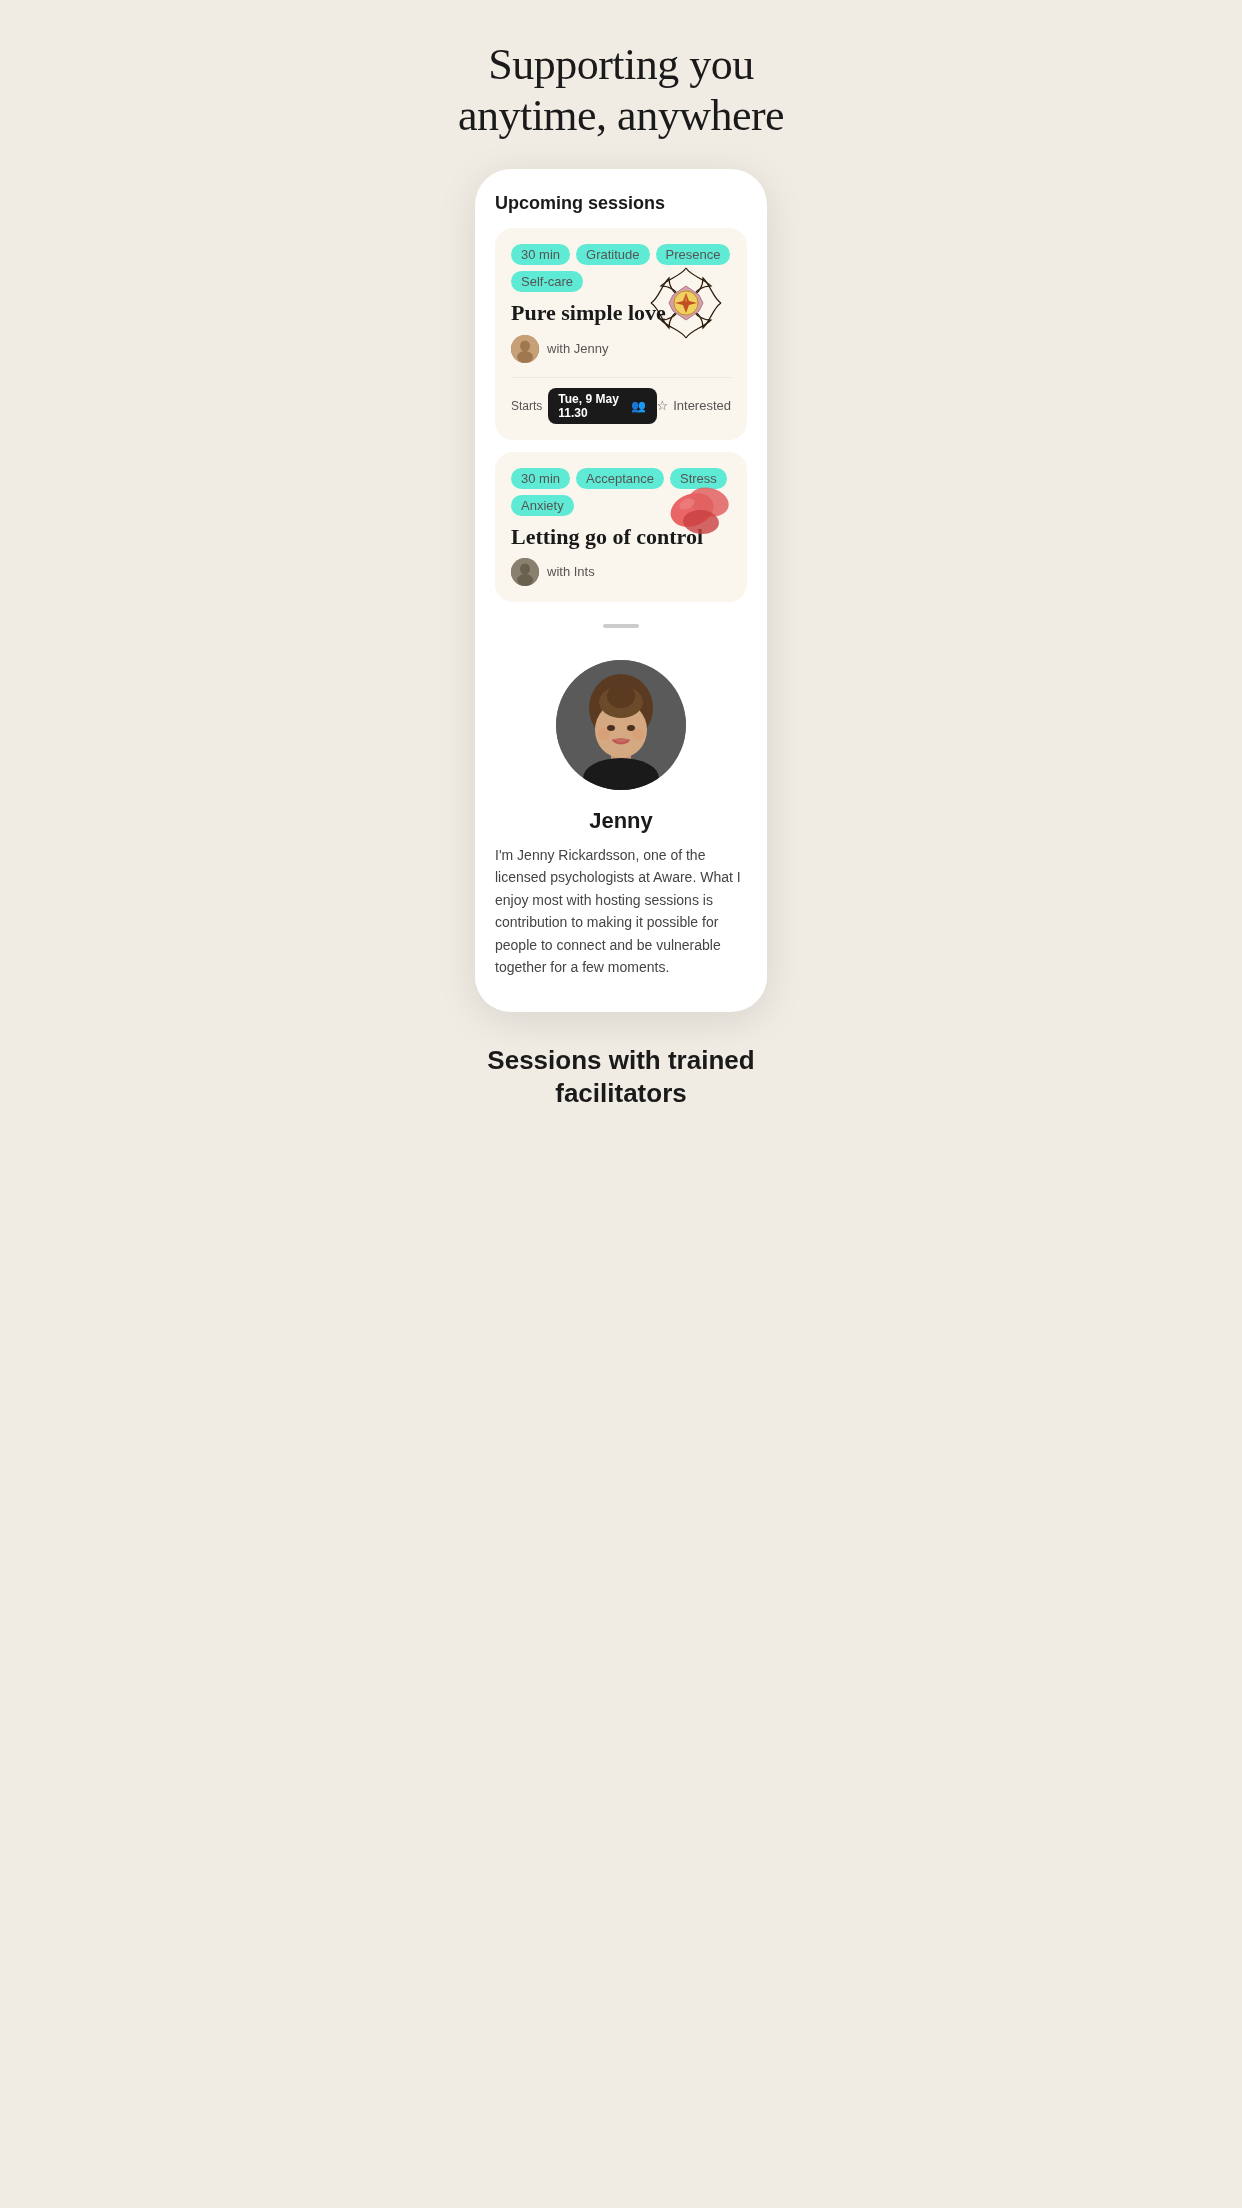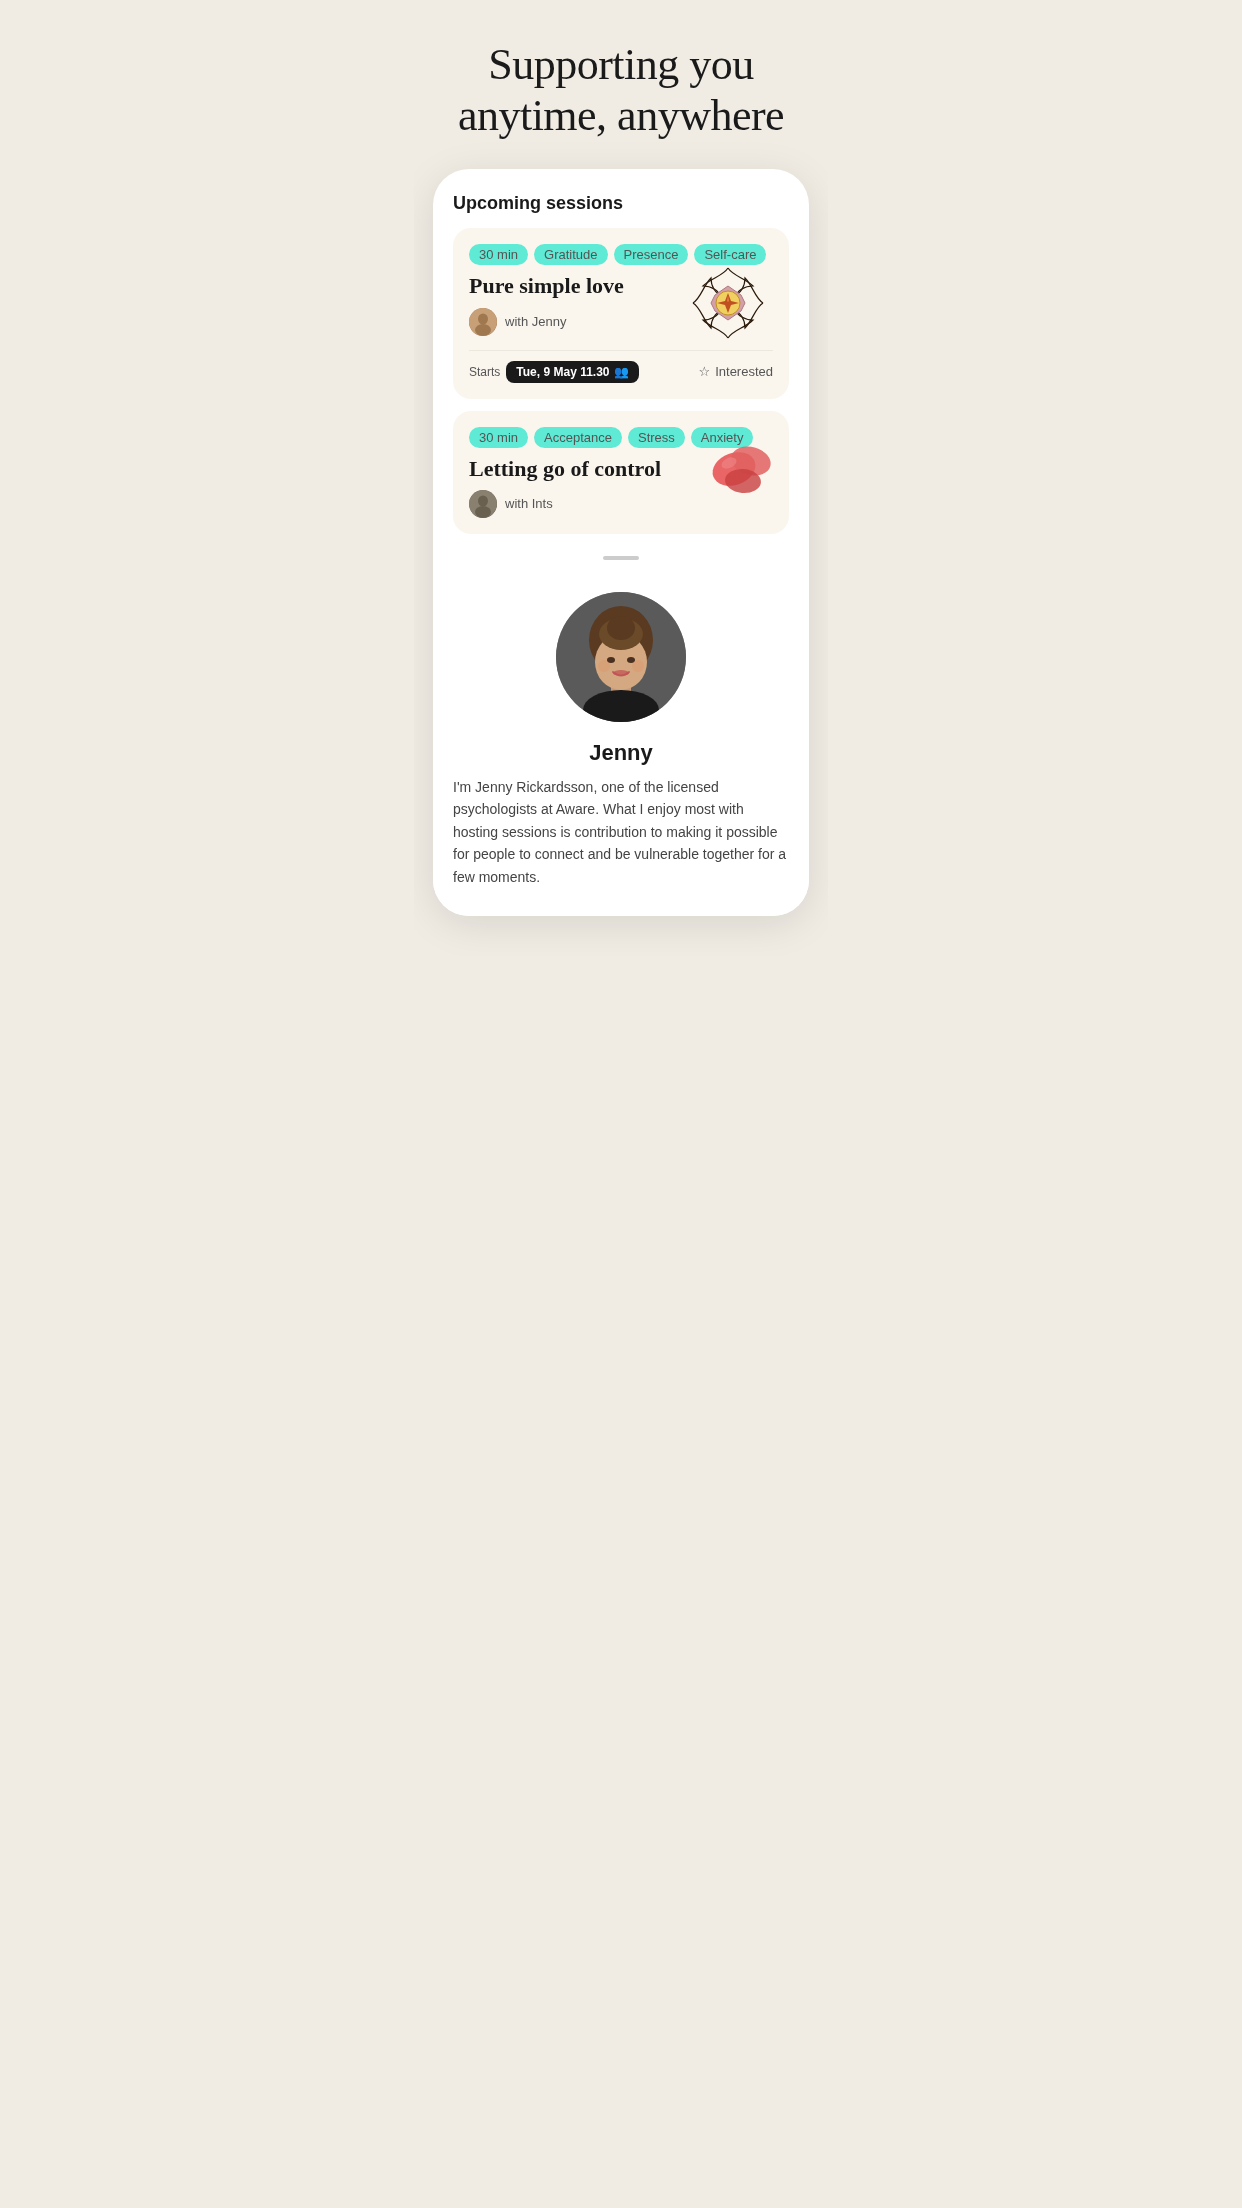--- a/index.html
+++ b/index.html
@@ -30,24 +30,24 @@
       line-height: 1.15;
       margin-bottom: 28px;
       font-family: 'Georgia', 'Times New Roman', serif;
       letter-spacing: -0.5px;
     }
 
     
     .phone-mockup {
       background: #ffffff;
       border-radius: 36px;
-      width: 376px;
+      width: 292px;
       box-shadow: 0 8px 40px rgba(0,0,0,0.10);
       overflow: hidden;
-      padding-bottom: 0;
+      padding-bottom: 6px;
     }
 
     .phone-inner {
       padding: 24px 20px 0 20px;
     }
 
     .section-title {
       font-size: 18px;
       font-weight: 700;
       color: #1a1a1a;
@@ -389,14 +389,17 @@
       </div>
 
       <div class="profile-name">Jenny</div>
 
       <div class="profile-bio">I'm Jenny Rickardsson, one of the licensed psychologists at Aware. What I enjoy most with hosting sessions is contribution to making it possible for people to connect and be vulnerable together for a few moments.</div>
 
     </div>
 
   </div>
 
+  <div class="bottom-section">
+    <div class="bottom-title">Sessions with trained facilitators</div>
+  </div>
 
 </div>
 
 </body></html>

